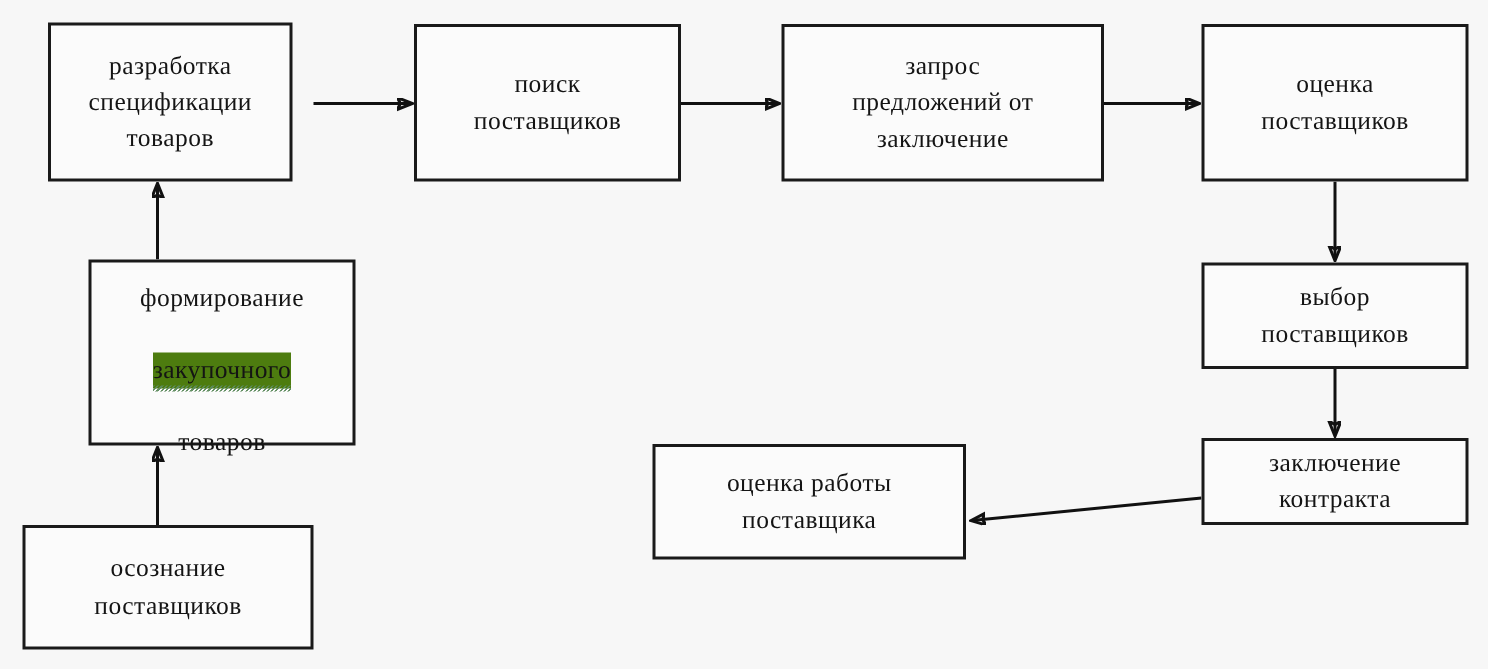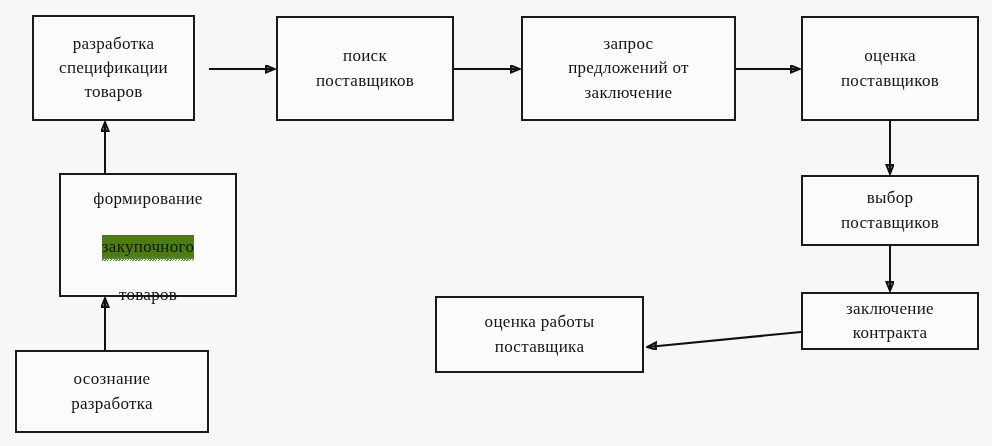--- a/index.html
+++ b/index.html
@@ -124,21 +124,21 @@
   <div class="node" style="left:15px; top:173px; width:178px; height:124px;margin-left:44px;">
     <span class="node-label">
       <span>формирование</span><br>
       <span class="spellword">закупочного</span><br>
       <span>товаров</span>
     </span>
   </div>
 
   <div class="node" style="left:15px; top:350px; width:194px; height:83px;">
     <span class="node-label">осознание
-разработка</span>
+поставщиков</span>
   </div>
 
   <div class="node" style="left:801px; top:175px; width:178px; height:71px;">
     <span class="node-label">выбор
 поставщиков</span>
   </div>
 
   <div class="node" style="left:801px; top:292px; width:178px; height:58px;">
     <span class="node-label">заключение
 контракта</span>

